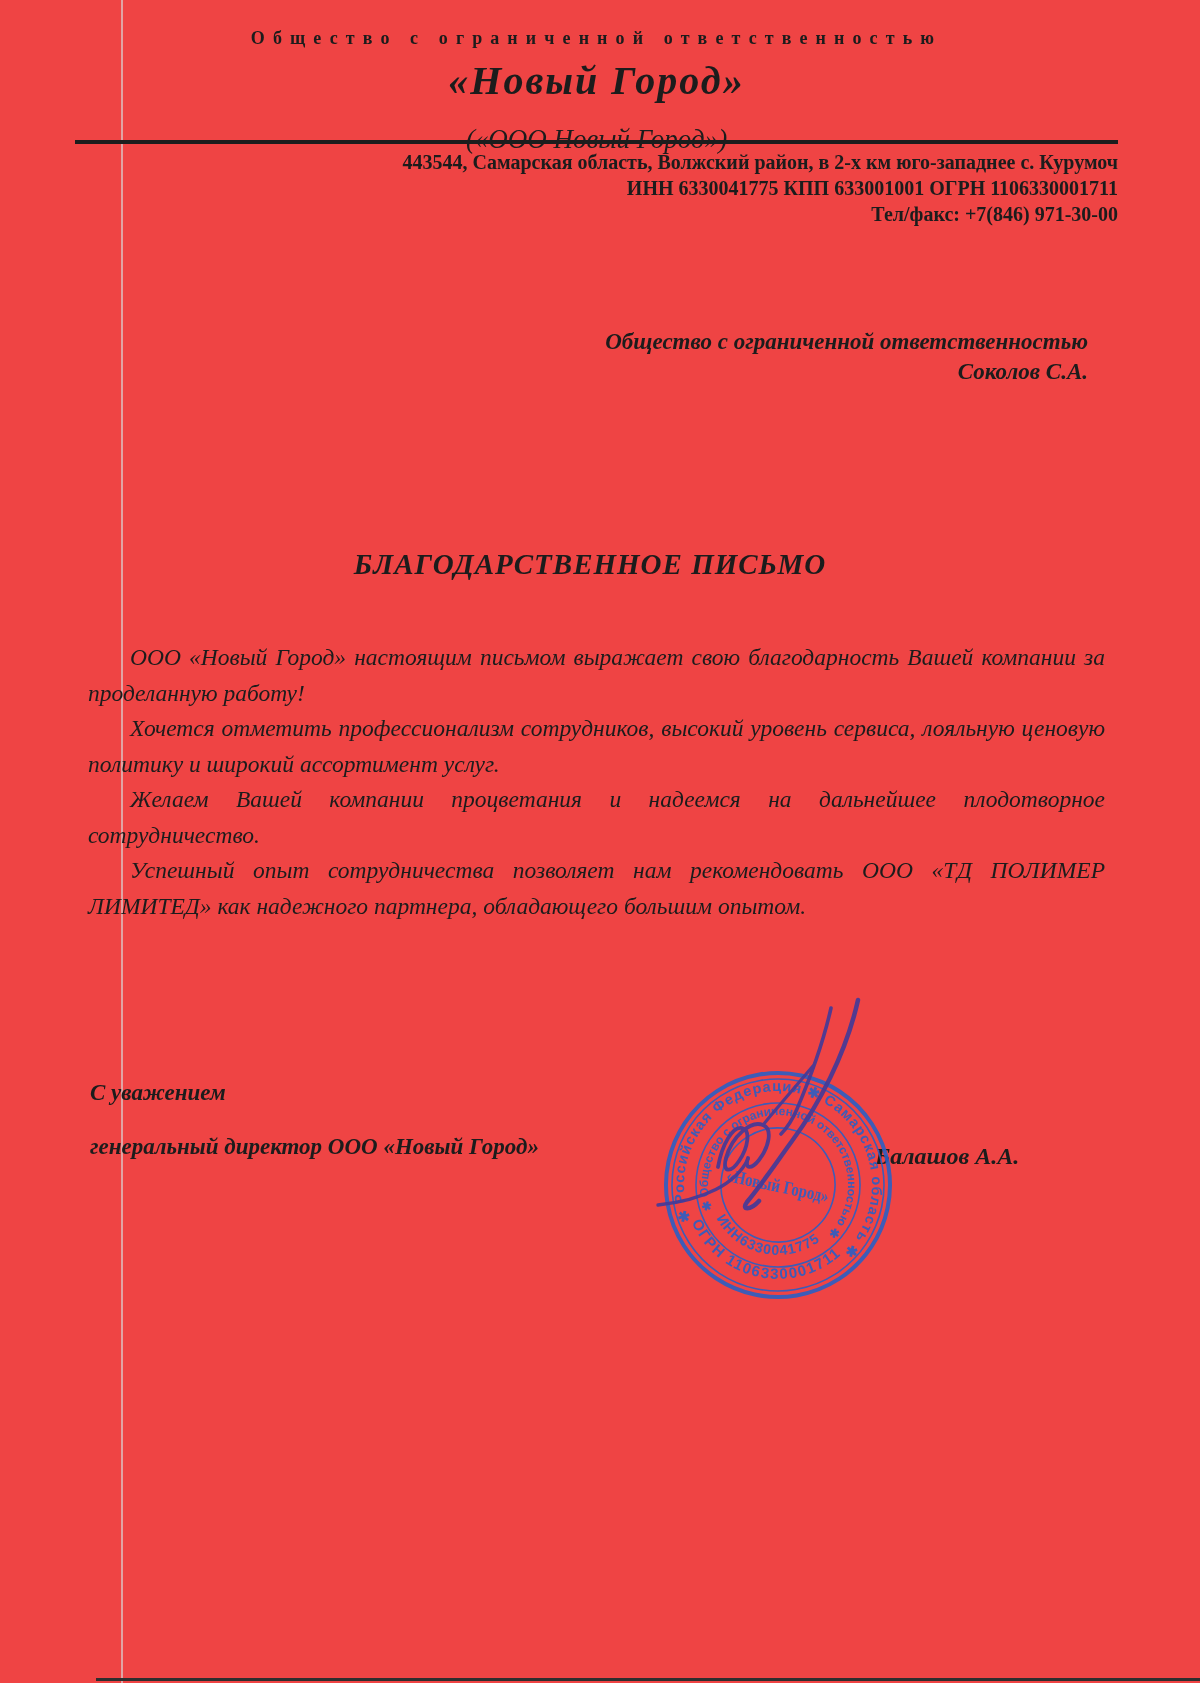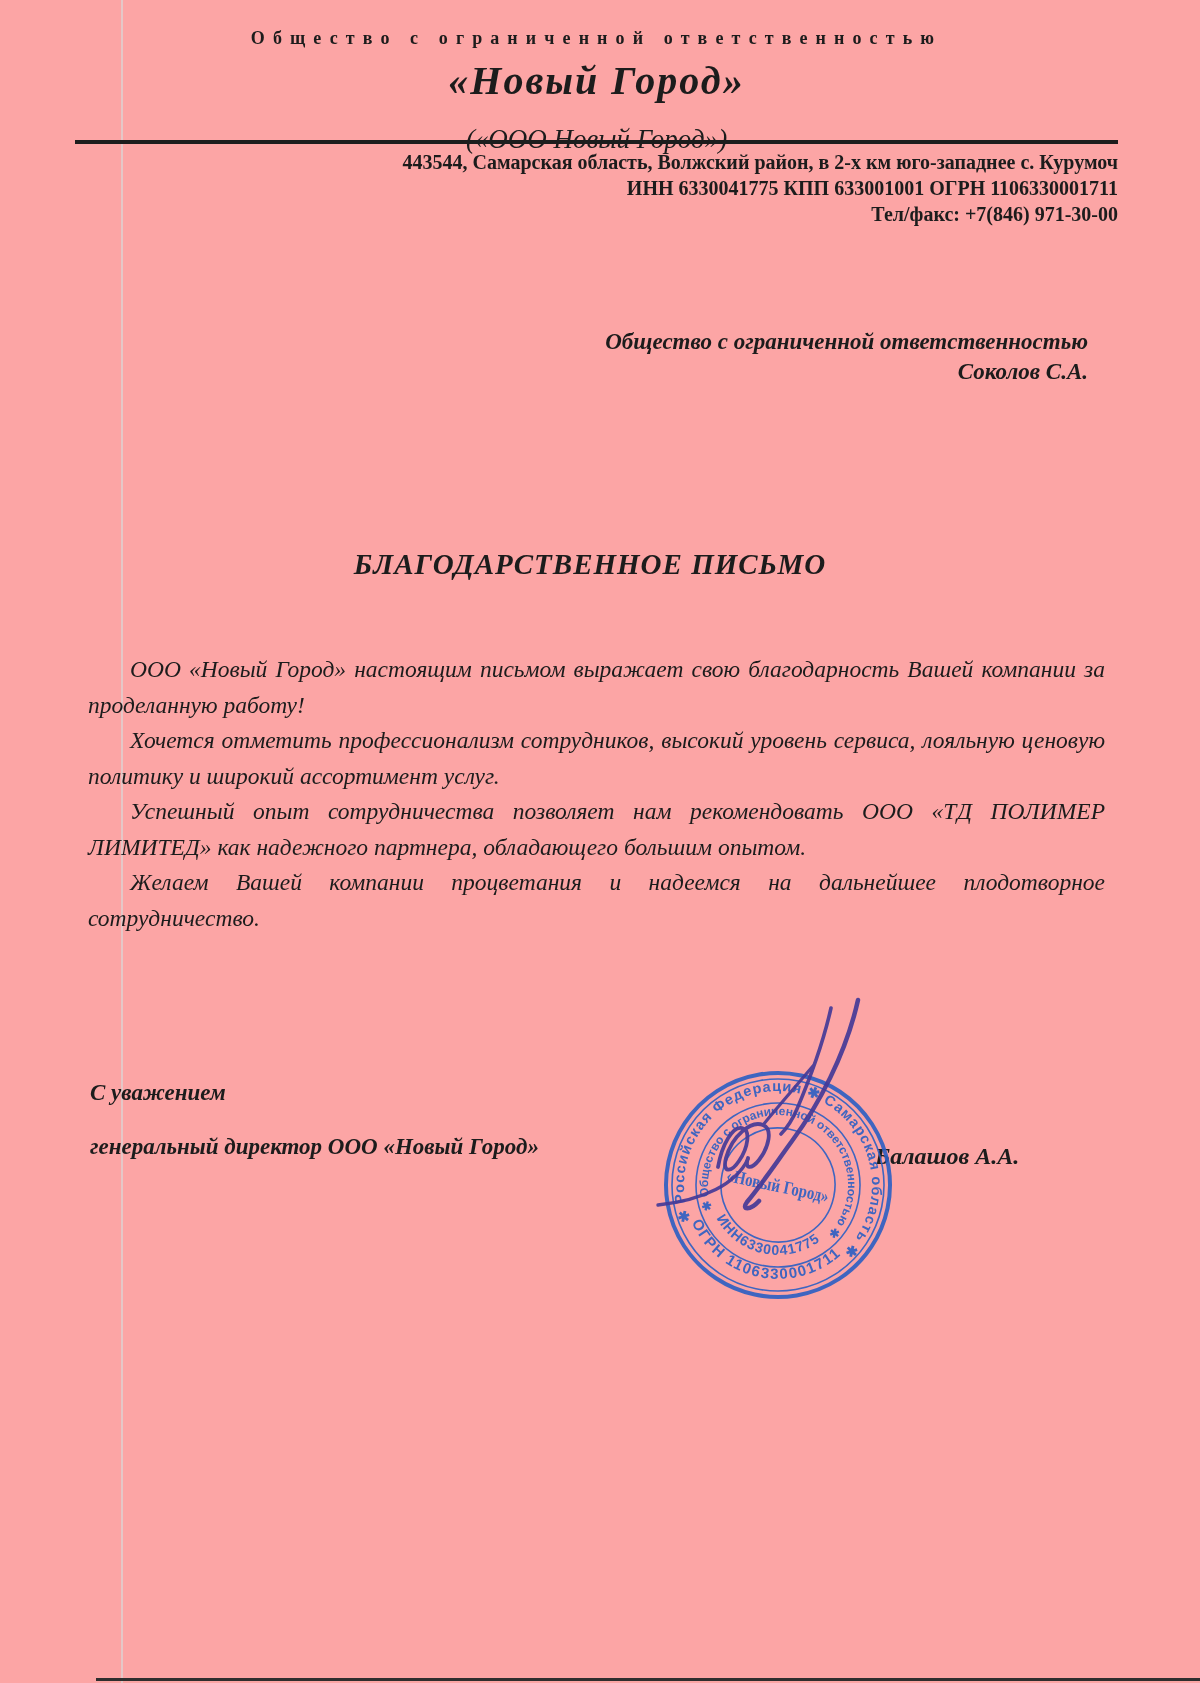--- a/index.html
+++ b/index.html
@@ -1,20 +1,20 @@
 <!DOCTYPE html>
 <html lang="ru"><head>
 <meta charset="utf-8">
 <style>
   html,body{margin:0;padding:0;background:#e9e9e9;}
   .page{
     position:relative;
     width:1200px;height:1683px;
     margin:0 auto;
-    background:#fca5a5;
+    background:#ef4444;
     overflow:hidden;
     font-family:"Liberation Serif", serif;
     color:#1c1c1c;
   }
   
   .scan-line{
     position:absolute;left:121px;top:0;width:2px;height:1683px;
     background:#d9d9d9;opacity:.65;
   }
   .bottom-edge{
@@ -53,21 +53,20 @@
   
   .doc-title{
     position:absolute;left:0;top:548px;width:1180px;text-align:center;
     font-weight:bold;font-style:italic;font-size:29px;letter-spacing:1px;
   }
   
   .body-text{
     position:absolute;left:88px;top:640px;width:1017px;
     font-style:italic;font-size:23.5px;line-height:35.5px;
     text-align:justify;
-    margin-top:12px;
   }
   .body-text p{margin:0;text-indent:42px;}
   
   .closing{
     position:absolute;left:90px;top:1080px;
     font-weight:bold;font-style:italic;font-size:23px;
   }
   .position-line{
     position:absolute;left:90px;top:1134px;
     font-weight:bold;font-style:italic;font-size:23px;
@@ -104,22 +103,22 @@
   <div class="recipient">
     <div>Общество с ограниченной ответственностью</div>
     <div>Соколов С.А.</div>
   </div>
 
   <div class="doc-title">БЛАГОДАРСТВЕННОЕ ПИСЬМО</div>
 
   <div class="body-text">
     <p>ООО «Новый Город» настоящим письмом выражает свою благодарность Вашей компании за проделанную работу!</p>
     <p>Хочется отметить профессионализм сотрудников, высокий уровень сервиса, лояльную ценовую политику и широкий ассортимент услуг.</p>
+    <p>Желаем Вашей компании процветания и надеемся на дальнейшее плодотворное сотрудничество.</p>
     <p>Успешный опыт сотрудничества позволяет нам рекомендовать ООО «ТД ПОЛИМЕР ЛИМИТЕД»  как надежного партнера, обладающего большим опытом.</p>
-    <p>Желаем Вашей компании процветания и надеемся на дальнейшее плодотворное сотрудничество.</p>
   </div>
 
   <div class="closing">С уважением</div>
   <div class="position-line">генеральный директор ООО «Новый Город»</div>
   <div class="sign-name">Балашов А.А.</div>
 
   <svg class="stamp-svg" width="264" height="264" viewBox="-132 -132 264 264">
     <g transform="rotate(12)" stroke="#2b5fc4" fill="none" opacity="0.9">
       <circle r="112" stroke-width="4"></circle>
       <circle r="106" stroke-width="1.6"></circle>

